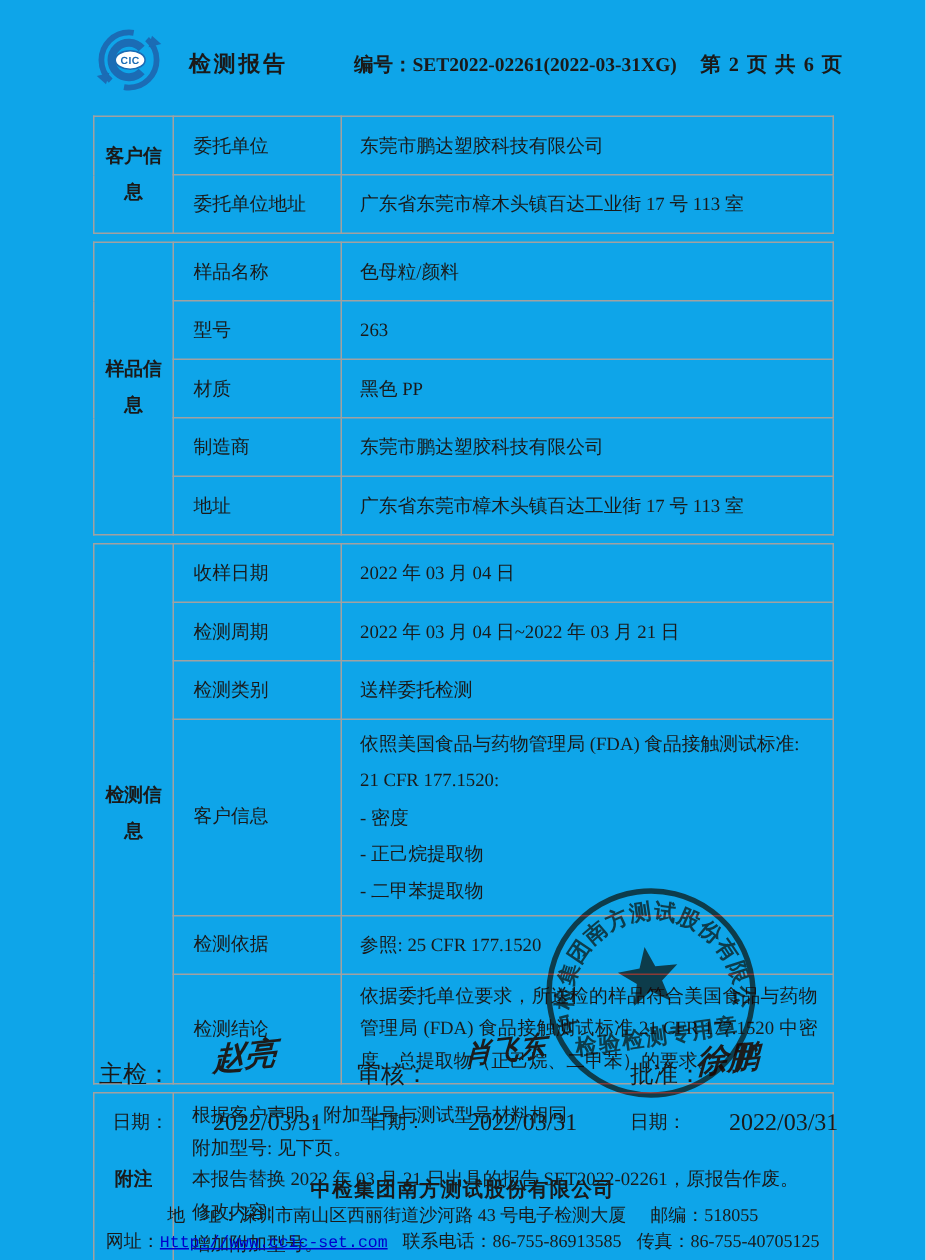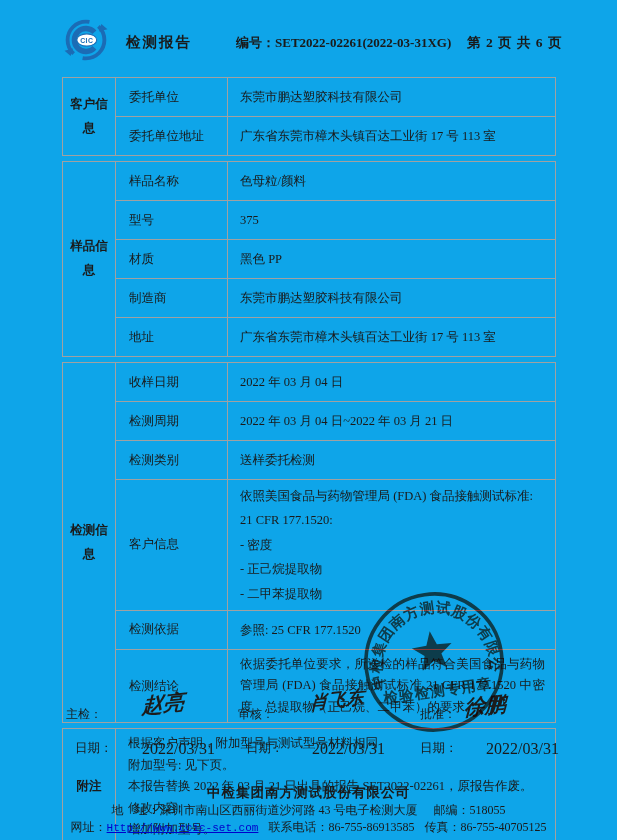--- a/index.html
+++ b/index.html
@@ -21,21 +21,21 @@
   td.sec { width:40px; text-align:center; padding:4px 6px; line-height:1.9; word-break:break-all;font-weight:bold; }
   td.lbl { width:98px; padding:4px 0 4px 13px; height:30px; }
   td.val { padding:4px 10px 4px 12px; white-space:pre-line; line-height:1.8; }
   td.h30 { height:30px; }
   tr.tall-project td.val { height:96px; line-height:1.95; }
   tr.tall-basis td.val { height:22px; }
   tr.tall-conclusion td.val { height:64px; line-height:1.72; text-align:justify; }
   td.remark-val { height:104px; line-height:1.72; }
   
   .sig-area { position:absolute; left:62px; top:688px; width:494px; height:80px; font-size:12.5px; }
-  .sig-label { position:absolute; font-size:12px; }
+  .sig-label { position:absolute; font-size:16px; }
   .sig-name {
     position:absolute; font-size:21px; font-style:italic; font-weight:bold;
     font-family:"DejaVu Serif","Liberation Serif",serif;
     transform:rotate(-6deg) skewX(-8deg); color:#1c1c1c; white-space:nowrap;
   }
   .date-label { position:absolute; top:52px; font-size:12.5px; }
   .date-val { position:absolute; top:52px; font-size:16px; }
   
   .seal { position:absolute; left:356px; top:584px; width:156px; height:156px; pointer-events:none; mix-blend-mode:multiply; opacity:0.88; }
   
@@ -83,21 +83,21 @@
 
     <table>
       <tbody>
           <tr>
         <td class="sec" rowspan="5">样品信息</td>
         <td class="lbl h30">样品名称</td>
         <td class="val h30">色母粒/颜料</td>
       </tr>
       <tr>
         <td class="lbl h30">型号</td>
-        <td class="val h30">375</td>
+        <td class="val h30">263</td>
       </tr>
       <tr>
         <td class="lbl h30">材质</td>
         <td class="val h30">黑色 PP</td>
       </tr>
       <tr>
         <td class="lbl h30">制造商</td>
         <td class="val h30">东莞市鹏达塑胶科技有限公司</td>
       </tr>
       <tr>

